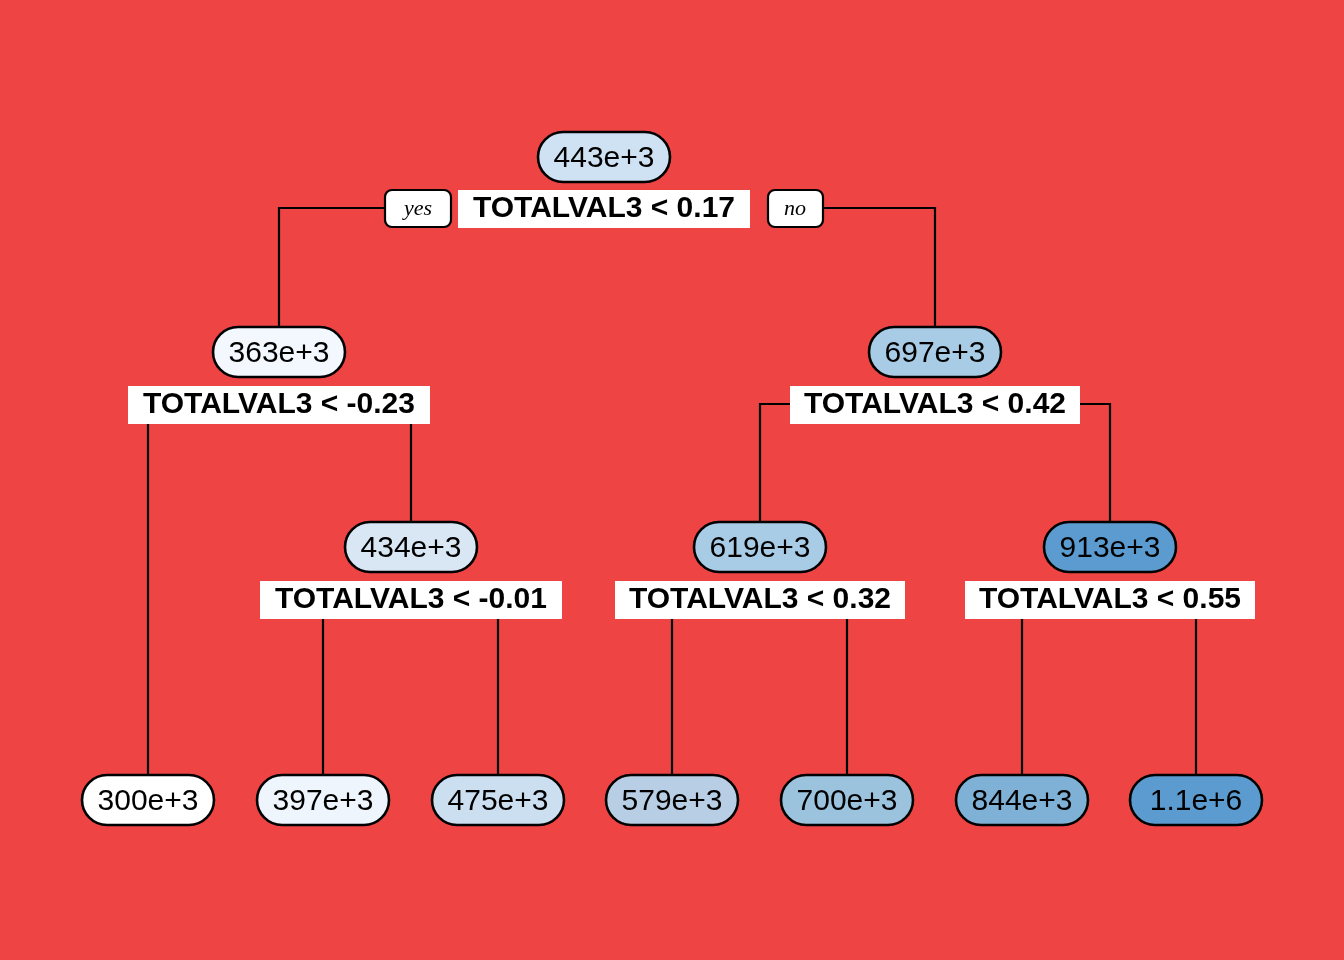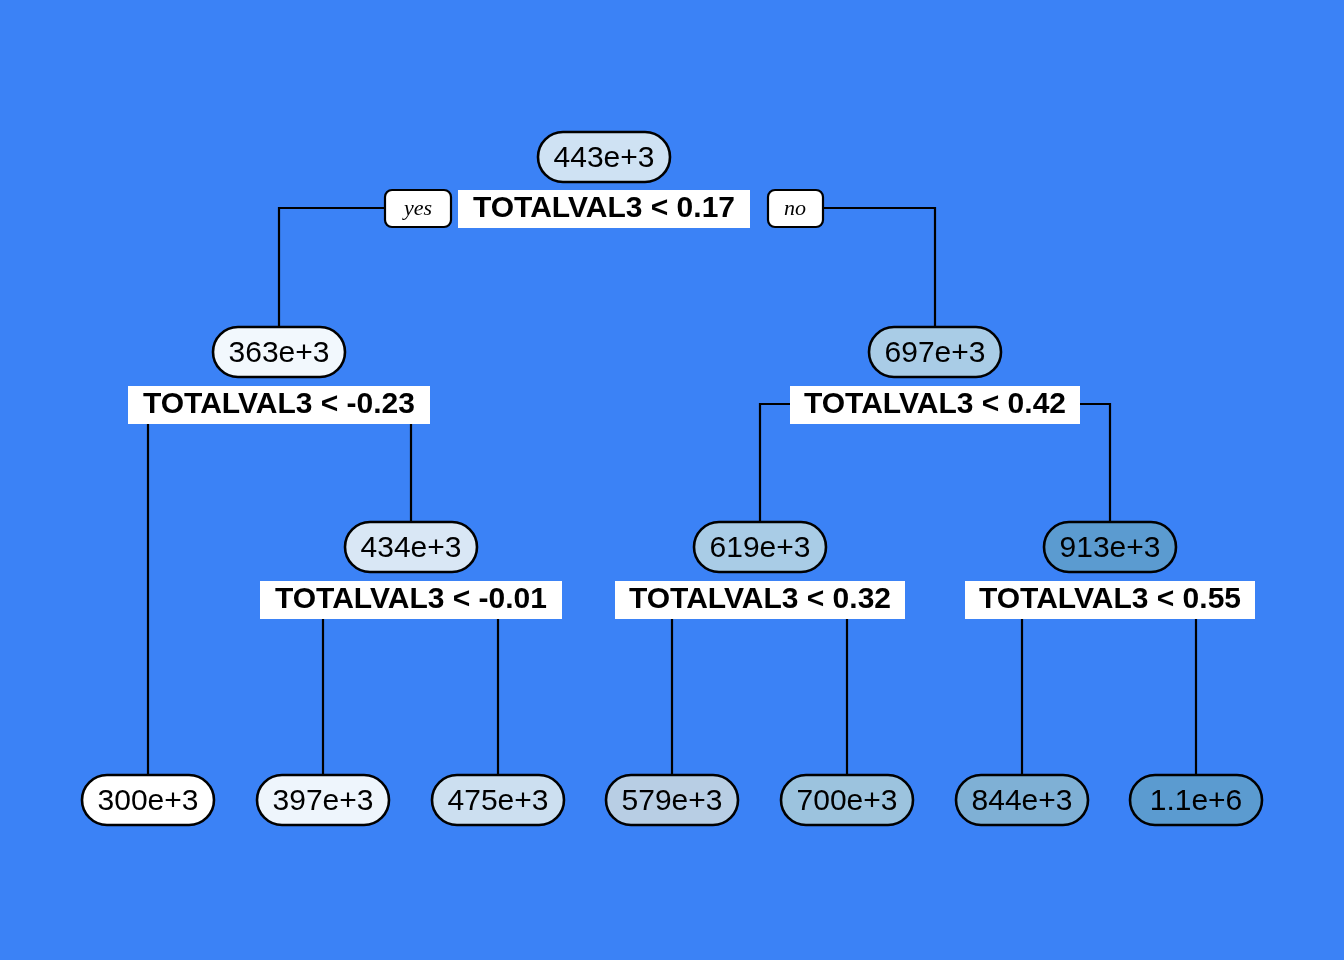--- a/index.html
+++ b/index.html
@@ -7,21 +7,21 @@
     padding: 0;
     background: #ffffff;
   }
   body {
     font-family: "Liberation Sans", sans-serif;
   }
   #canvas {
     position: relative;
     width: 1344px;
     height: 960px;
-    background: #3b82f6;
+    background: #ef4444;
     overflow: hidden;
   }
   #tree-svg {
     position: absolute;
     left: 0;
     top: 0;
     width: 1344px;
     height: 960px;
   }
   .node-label {

